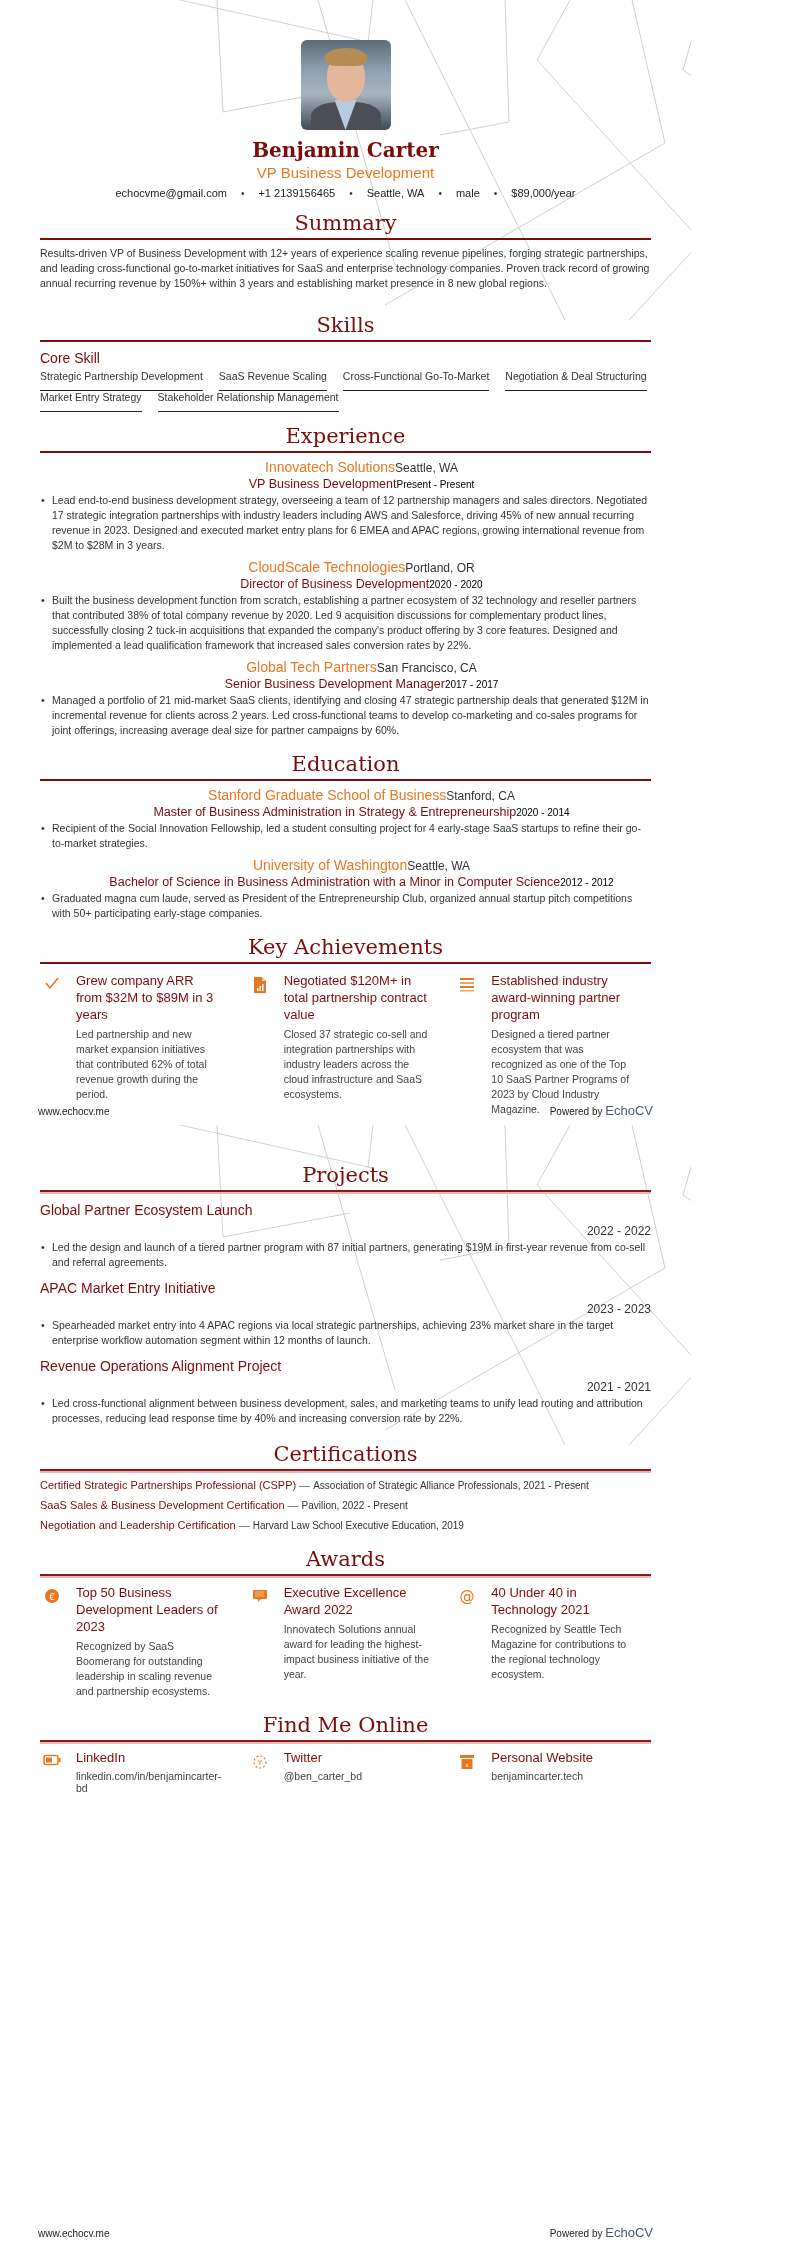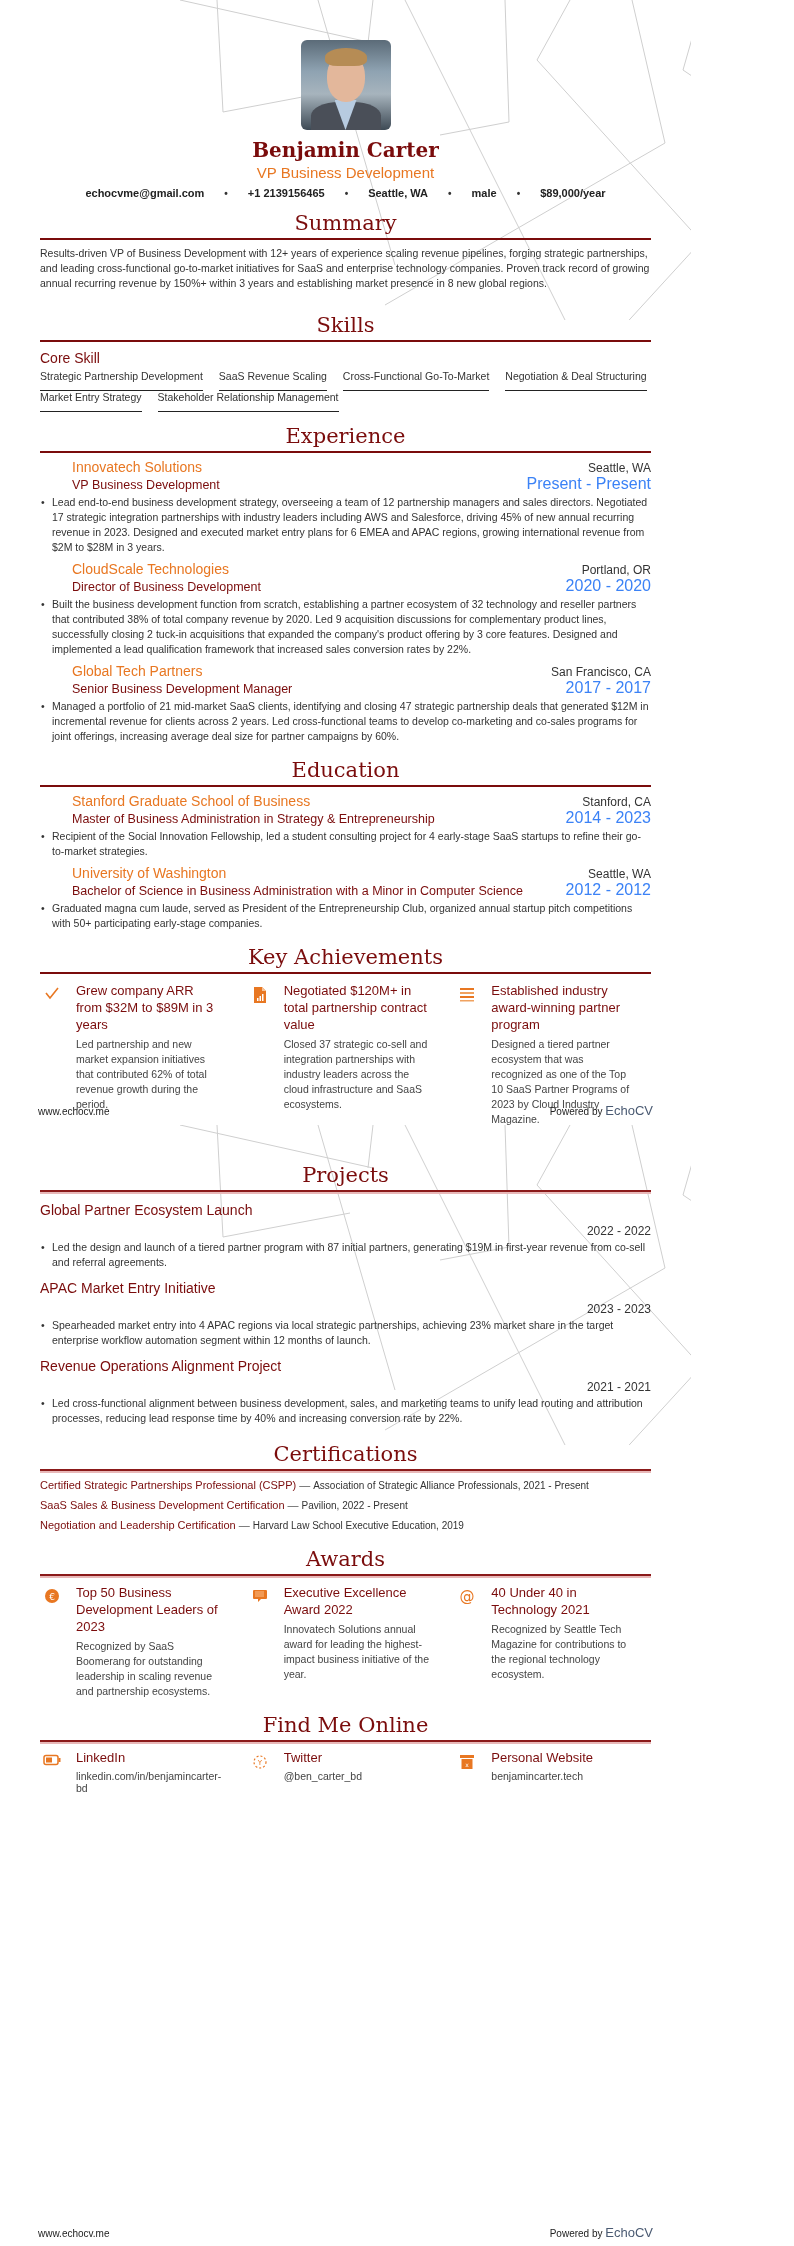--- a/index.html
+++ b/index.html
@@ -17,38 +17,38 @@
   .header { text-align: center; padding-top: 40px; }
   .photo { width: 90px; height: 90px; margin: 0 auto; border-radius: 6px; overflow: hidden;
            background: linear-gradient(180deg, #5b6b78 0%, #8fa3b2 35%, #a7b4bd 60%, #3e4a55 100%); position: relative; }
   .photo .face { position: absolute; left: 26px; top: 14px; width: 38px; height: 48px; border-radius: 45% 45% 48% 48%; background: #e3b79b; }
   .photo .hair { position: absolute; left: 24px; top: 8px; width: 42px; height: 18px; border-radius: 50% 50% 30% 30%; background: #b68c55; }
   .photo .body { position: absolute; left: 10px; top: 62px; width: 70px; height: 34px; border-radius: 40% 40% 0 0; background: #4a4f58; }
   .photo .collar { position: absolute; left: 34px; top: 60px; width: 22px; height: 30px; background: #b7cbe0; clip-path: polygon(0 0, 100% 0, 50% 100%); }
 
   .name { font-family: "DejaVu Serif", "Liberation Serif", serif; font-weight: bold; font-size: 20px; color: #7a0c0c; margin-top: 8px; }
   .title { font-size: 15px; color: #e87722; margin-top: 2px; }
-  .contacts { font-size: 11px; color: #222; margin-top: 6px; display: flex; justify-content: center; gap: 16px; align-items: center; font-weight: bold; }
+  .contacts { font-size: 11px; color: #222; margin-top: 6px; display: flex; justify-content: center; gap: 10px; align-items: center; }
   .contacts .dot { font-size: 10px; color: #333; padding: 0 4px; }
 
   
   .section-title { font-family: "DejaVu Serif", "Liberation Serif", serif; font-size: 21px; color: #7a0c0c; text-align: center; margin-top: 14px; padding-bottom: 3px; border-bottom: 2.5px solid #7a0c0c; }
   .section-title.thin { border-bottom: 2px solid #8b1a1a; box-shadow: 0 2px 0 #e8b8b8; }
   .summary { font-size: 10.5px; line-height: 15px; color: #333; margin-top: 6px; }
 
   .skill-group { font-size: 14px; color: #7a0c0c; margin-top: 8px; }
   .skills { display: flex; flex-wrap: wrap; gap: 0 16px; margin-top: 4px; }
   .skill { font-size: 10.5px; color: #333; padding-bottom: 8px; border-bottom: 1.5px solid #222; margin-bottom: 0; }
 
   .entry { margin-top: 6px; }
-  .row { display: flex; justify-content: space-between; align-items: baseline; margin-left: 32px; }
+  .row { display: flex; justify-content: center; align-items: baseline; margin-left: 32px; }
   .org { font-size: 14px; color: #e87722; }
   .loc { font-size: 12px; color: #333; }
   .role { font-size: 12.5px; color: #7a0c0c; margin-top: 2px; }
-  .dates { font-size: 16px; color: #3b82f6; }
+  .dates { font-size: 10px; color: #000000; }
   .bullet { font-size: 10.5px; line-height: 15px; color: #333; margin-top: 2px; padding-left: 12px; position: relative; }
   .bullet::before { content: "•"; position: absolute; left: 1px; top: 0; }
 
   .cards { display: flex; gap: 12px; margin-top: 8px; }
   .card { flex: 1; display: flex; gap: 12px; padding-right: 14px; }
   .card .icon { width: 24px; flex: 0 0 24px; display: flex; justify-content: center; padding-top: 4px; }
   .card .ctitle { font-size: 13px; line-height: 17px; color: #7a0c0c; }
   .card .cdesc { font-size: 10.5px; line-height: 15px; color: #444; margin-top: 4px; }
 
   .footer { position: absolute; left: 38px; right: 38px; display: flex; justify-content: space-between; align-items: baseline; font-size: 10px; color: #222; z-index: 2; }
@@ -155,21 +155,21 @@
     </div>
 
     <div class="section-title" style="margin-top:14px;">Education</div>
     <div class="entry">
       <div class="row">
         <span class="org">Stanford Graduate School of Business</span>
         <span class="loc">Stanford, CA</span>
       </div>
       <div class="row">
         <span class="role">Master of Business Administration in Strategy &amp; Entrepreneurship</span>
-        <span class="dates">2014 - 2023</span>
+        <span class="dates">2020 - 2014</span>
       </div>
       <div class="bullet">Recipient of the Social Innovation Fellowship, led a student consulting project for 4 early-stage SaaS startups to refine their go-to-market strategies.</div>
     </div>
     <div class="entry">
       <div class="row">
         <span class="org">University of Washington</span>
         <span class="loc">Seattle, WA</span>
       </div>
       <div class="row">
         <span class="role">Bachelor of Science in Business Administration with a Minor in Computer Science</span>

